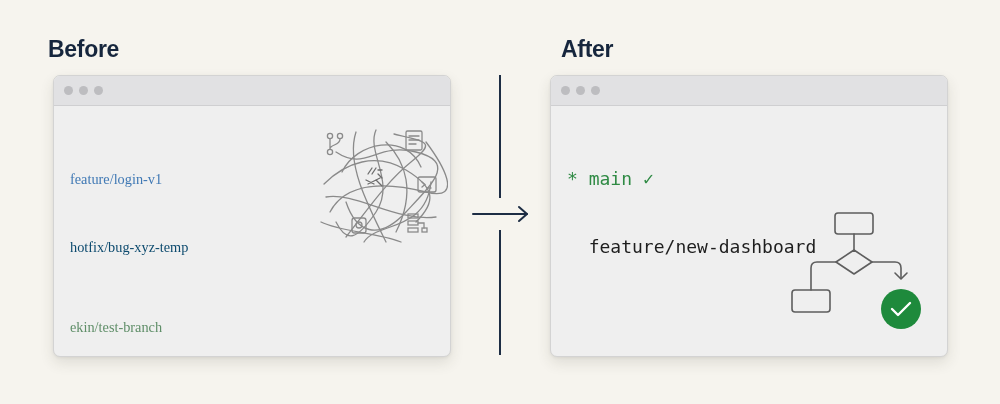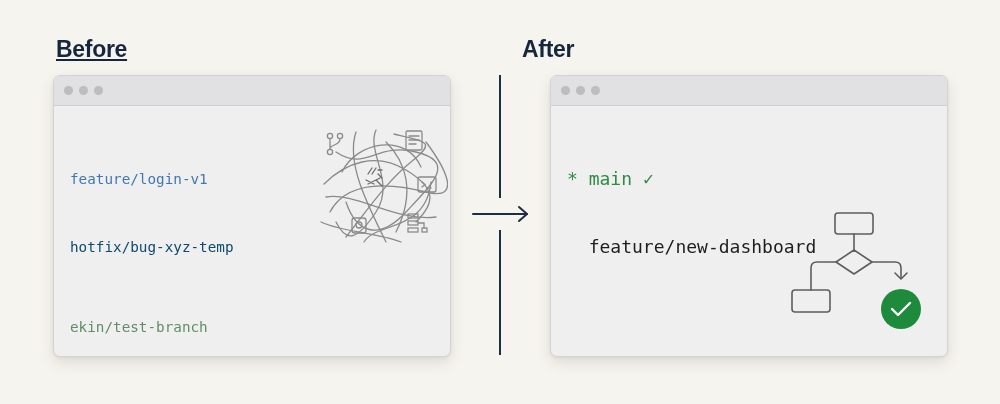--- a/index.html
+++ b/index.html
@@ -16,22 +16,22 @@
     }
     .heading {
       position: absolute;
       top: 36px;
       font-family: "Liberation Sans", sans-serif;
       font-weight: bold;
       font-size: 23px;
       color: #16263d;
       letter-spacing: -0.3px;
     }
-    .heading.before { left: 56px; text-decoration: underline; }
-    .heading.after { left: 522px; text-align: right; }
+    .heading.before { left: 48px; }
+    .heading.after { left: 561px; text-align: right; }
 
     .window {
       position: absolute;
       top: 75px;
       height: 280px;
       background: #efefef;
       border: 1px solid #d3d3d3;
       border-radius: 7px;
       box-shadow: 0 6px 14px rgba(60, 55, 40, 0.12), 0 1px 3px rgba(0,0,0,0.06);
       overflow: hidden;
@@ -57,21 +57,21 @@
 
     .code {
       position: absolute;
       left: 16px;
       top: 47px;
       font-family: "DejaVu Sans Mono", monospace;
       font-size: 14.3px;
       line-height: 22.6px;
       white-space: pre;
     }
-    .code .line { display: block; }
+    .code .line { display: block; font-family: Liberation Serif, serif; }
 
     .tangle {
       position: absolute;
       left: 262px;
       top: 46px;
       width: 132px;
       height: 130px;
     }
 
     .divider-top {

